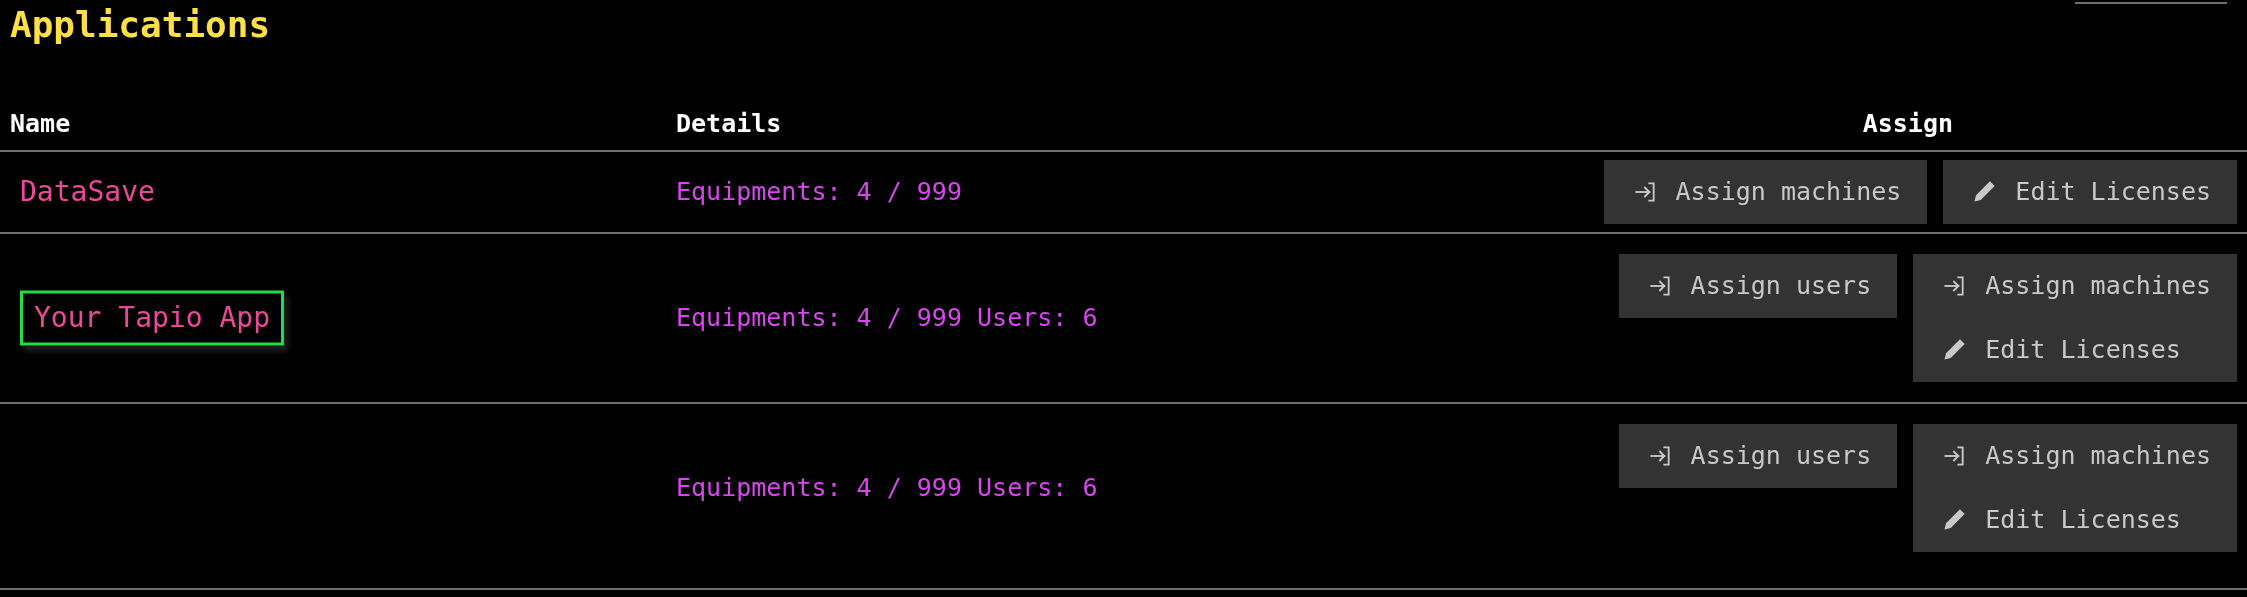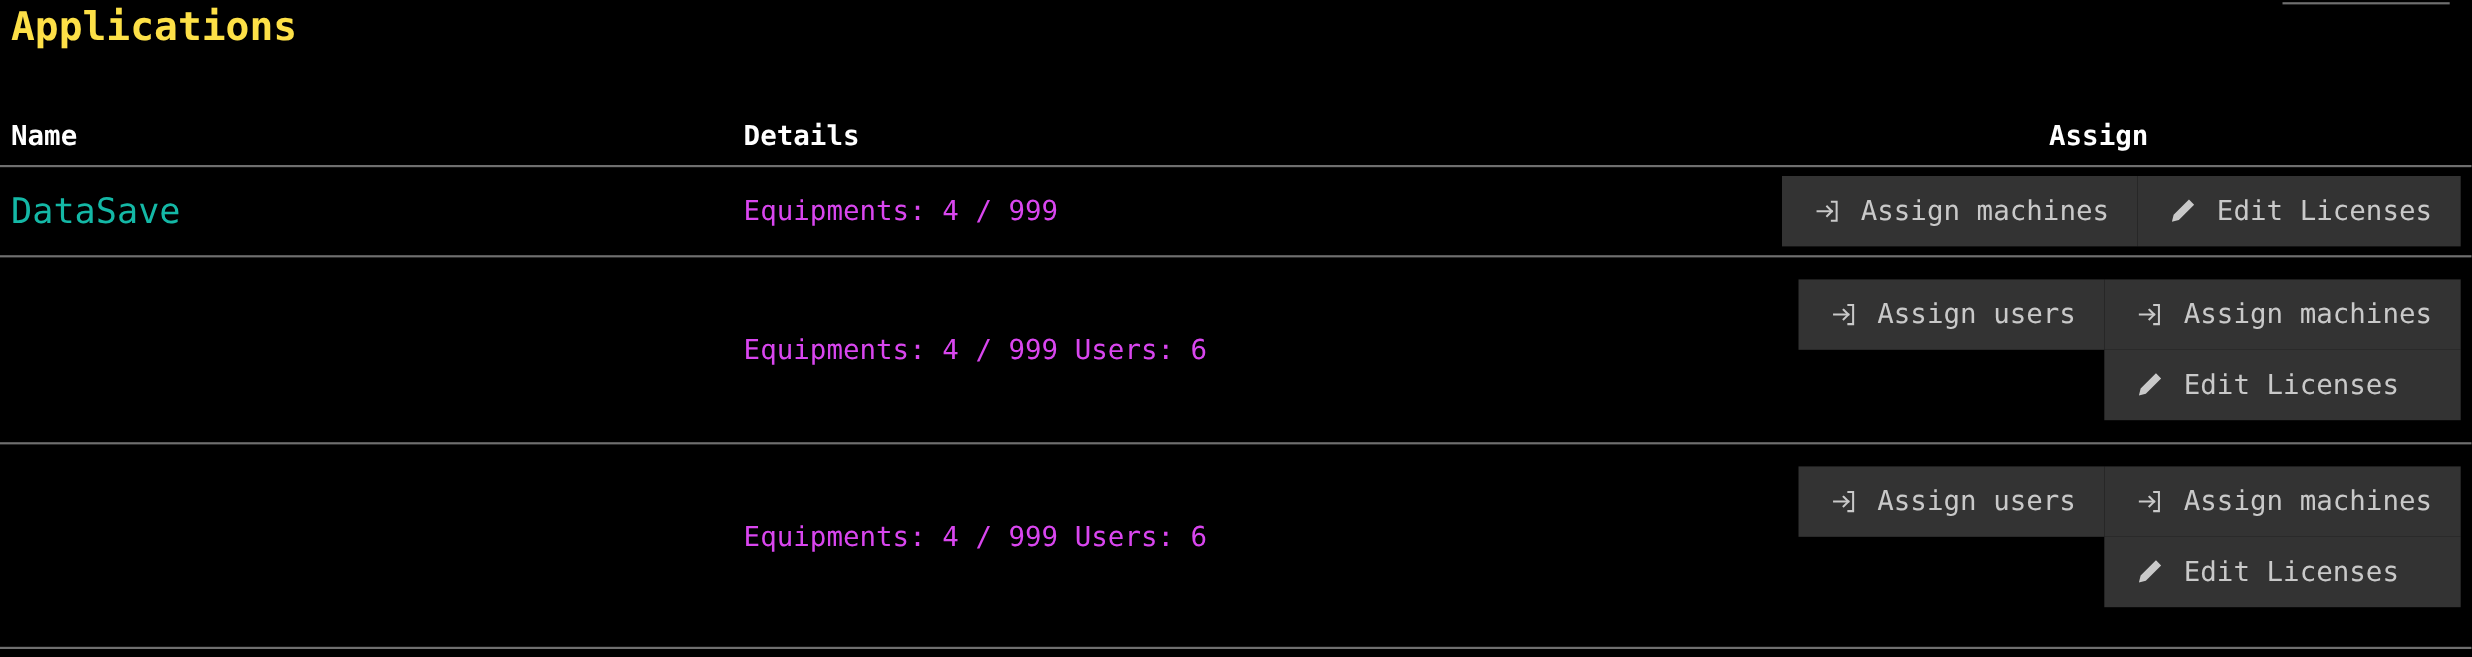--- a/index.html
+++ b/index.html
@@ -83,25 +83,25 @@
     align-items: center;
     width: 2247px;
     box-sizing: border-box;
   }
   .row-1 { height: 80px; }
   .row-2 { height: 168px; }
   .row-3 { height: 168px; }
 
   .cell-name {
     position: absolute;
-    left: 10px;
+    left: 20px;
     top: 50%;
     transform: translateY(-50%);
-    font-size: 32px;
-    color: #14b8a6;
+    font-size: 28px;
+    color: #ec4899;
     line-height: 34px;
     white-space: nowrap;
   }
   .cell-details {
     position: absolute;
     left: 676px;
     top: 50%;
     transform: translateY(-50%);
     font-size: 25px;
     color: #d946ef;
@@ -122,20 +122,21 @@
 
   .cell-actions {
     position: absolute;
     right: 10px;
     top: 50%;
     transform: translateY(-50%);
     display: flex;
     flex-direction: row;
     align-items: flex-start;
     justify-content: flex-end;
+    gap: 16px;
   }
 
   .btn-group {
     display: flex;
     flex-direction: column;
     align-items: stretch;
     gap: 0px;
   }
 
   .btn {
@@ -220,20 +221,23 @@
             </svg>
           </span>
           <span class="btn-label">Edit Licenses</span>
         </button>
       </div>
     </div>
 
     <div class="divider"></div>
 
     <div class="row row-2">
+      <div class="cell-name">
+        <span class="name-highlight">Your Tapio App</span>
+      </div>
       <div class="cell-details">Equipments: 4 / 999 Users: 6</div>
       <div class="cell-actions">
         <button class="btn">
           <span class="ico">
             <svg width="26" height="26" viewBox="0 0 24 24" fill="none" stroke="#c9c9c9" stroke-width="1.7" stroke-linecap="square" stroke-linejoin="miter">
               <path d="M16 4 H20 V20 H16"></path>
               <path d="M4 12 H16"></path>
               <path d="M12 8 L16 12 L12 16"></path>
             </svg>
           </span>

